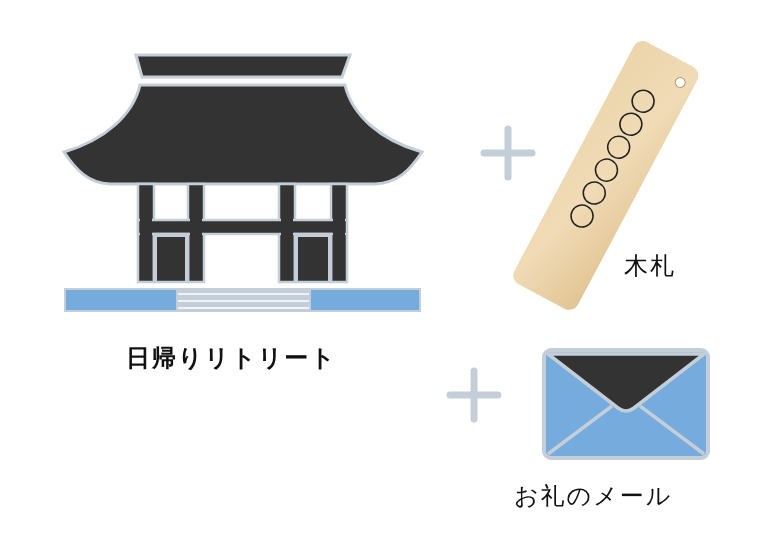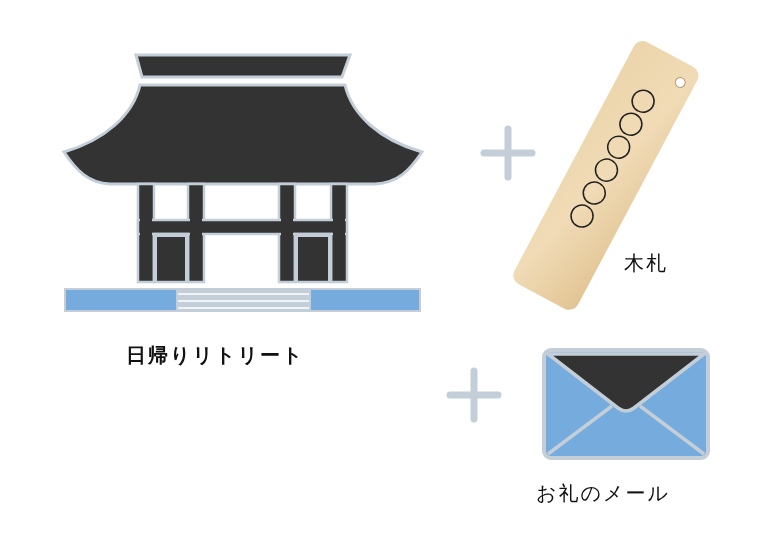--- a/index.html
+++ b/index.html
@@ -1,19 +1,19 @@
 <!DOCTYPE html>
 <html><head>
 <meta charset="utf-8">
 <style>
   html, body { margin: 0; padding: 0; background: #ffffff; }
   body { width: 768px; height: 538px; position: relative; overflow: hidden;
          font-family: "DejaVu Sans", "Liberation Sans", sans-serif; }
   .abs { position: absolute; }
-  .label { color: #111111; font-size: 20px; letter-spacing: 2px; white-space: nowrap; }
+  .label { color: #111111; font-size: 24px; letter-spacing: 2px; white-space: nowrap; }
   svg { display: block; }
 </style>
 </head>
 <body>
 
 <div class="abs" style="left:60px; top:52px; width:366px; height:264px;">
   <svg width="366" height="264" viewBox="60 52 366 264">
 
     <polygon points="136,55 350,55 342,77 142,77" fill="#333333" stroke="#c3ced8" stroke-width="3"></polygon>
 
@@ -97,13 +97,13 @@
 
 <div class="abs" style="left:542px; top:348px; width:168px; height:112px;">
   <svg width="168" height="112" viewBox="0 0 168 112">
     <rect x="2" y="2" width="164" height="108" rx="7" fill="#75abdd" stroke="#c3ced8" stroke-width="4"></rect>
     <line x1="6" y1="106" x2="70" y2="58" stroke="#c3ced8" stroke-width="3.5"></line>
     <line x1="162" y1="106" x2="98" y2="58" stroke="#c3ced8" stroke-width="3.5"></line>
     <path d="M6,6 L162,6 L92,60 Q84,66 76,60 Z" fill="#333333" stroke="#c3ced8" stroke-width="3.5" stroke-linejoin="round"></path>
   </svg>
 </div>
 
-<div class="abs label" style="left:536px; top:480px;">お礼のメール</div>
+<div class="abs label" style="left:514px; top:480px;">お礼のメール</div>
 
 </body></html>

